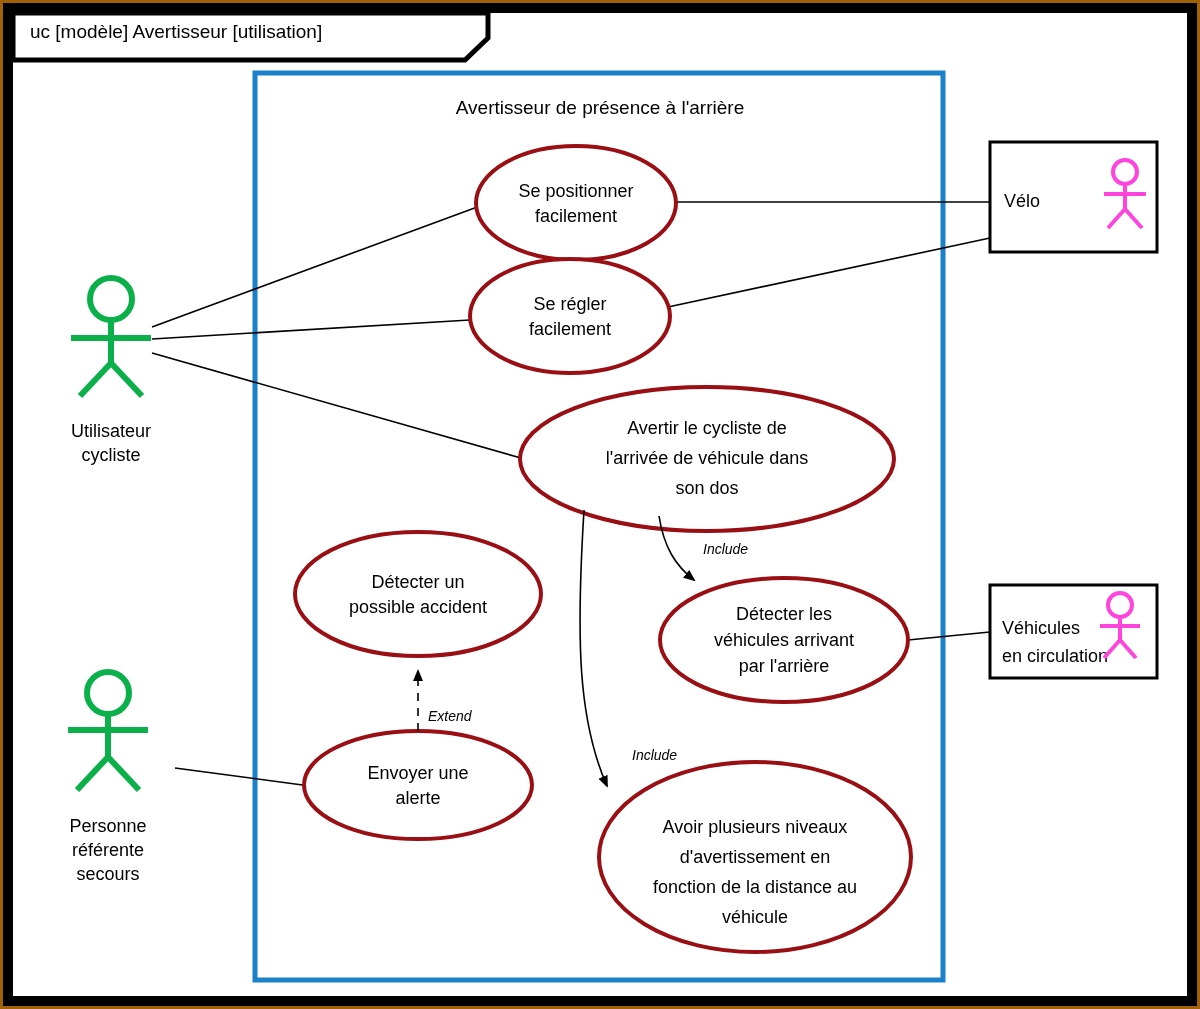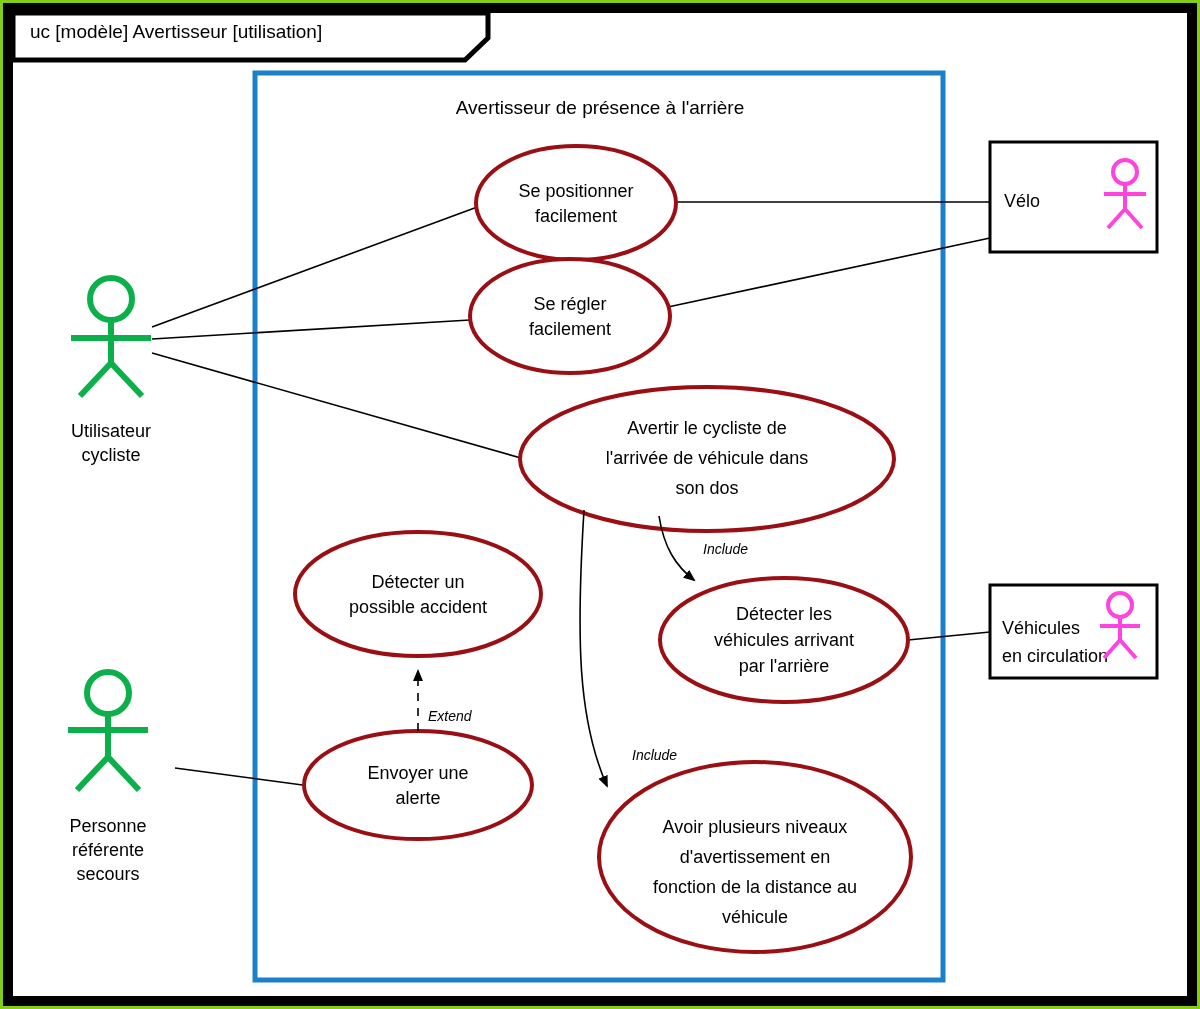--- a/index.html
+++ b/index.html
@@ -1,17 +1,17 @@
 <!DOCTYPE html>
 <html><head>
 <meta charset="utf-8">
 <style>
   html,body{margin:0;padding:0;background:#ffffff;}
   body{width:1200px;height:1009px;font-family:"Liberation Sans",sans-serif;}
-  #stage{position:relative;width:1200px;height:1009px;overflow:hidden;background:#84cc16;}
+  #stage{position:relative;width:1200px;height:1009px;overflow:hidden;background:#a16207;}
   svg#diagram{position:absolute;left:0;top:0;width:1200px;height:1009px;}
   .frame-title{font-size:19px;fill:#000;font-family:"Liberation Sans",sans-serif;}
   .system-title{font-size:19px;fill:#000;font-family:"Liberation Sans",sans-serif;text-anchor:middle;}
   .uc-label{font-size:18px;fill:#000;font-family:"Liberation Sans",sans-serif;text-anchor:middle;}
   .actor-label{font-size:18px;fill:#000;font-family:"Liberation Sans",sans-serif;text-anchor:middle;}
   .box-label{font-size:18px;fill:#000;font-family:"Liberation Sans",sans-serif;}
   .rel-label{font-size:14px;fill:#000;font-family:"Liberation Sans",sans-serif;font-style:italic;}
   .conn{stroke:#000;stroke-width:1.6;fill:none;}
   .ucell{fill:#ffffff;stroke:#990f14;stroke-width:4;}
 </style>

